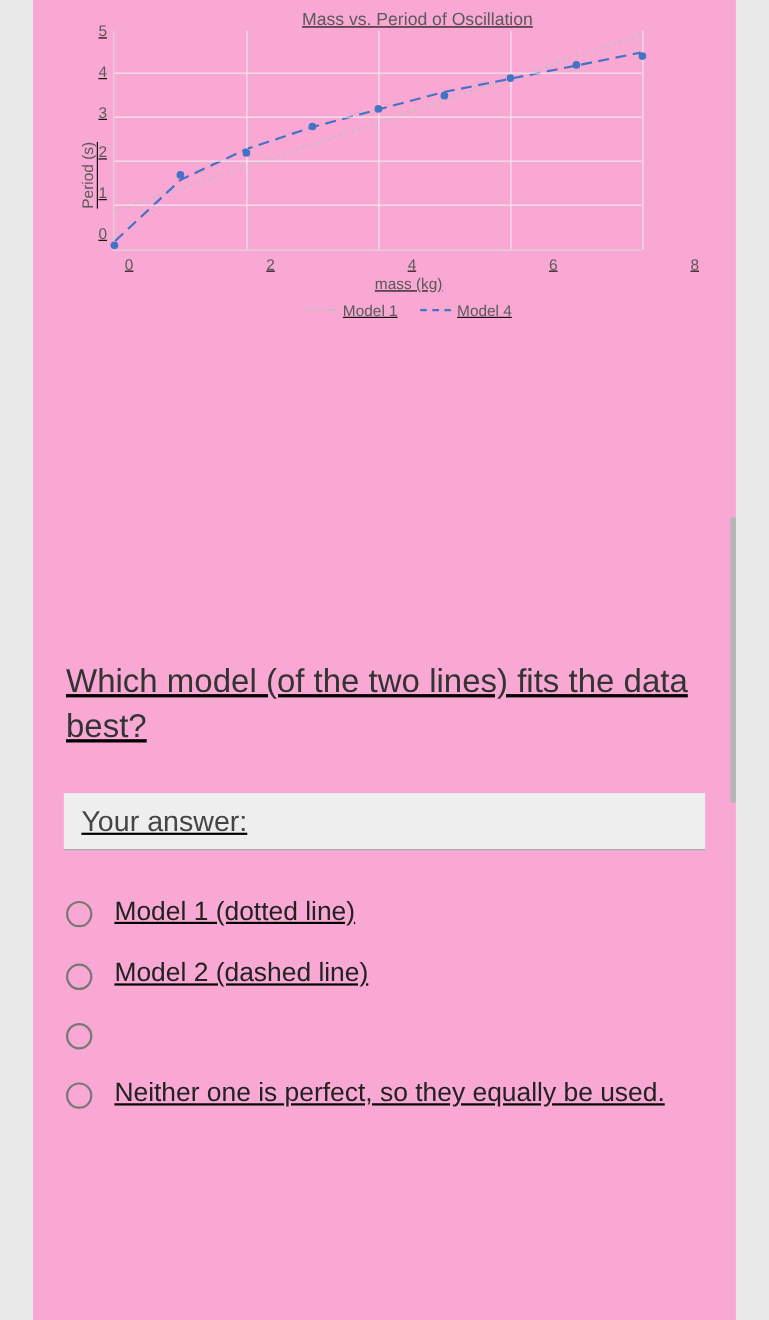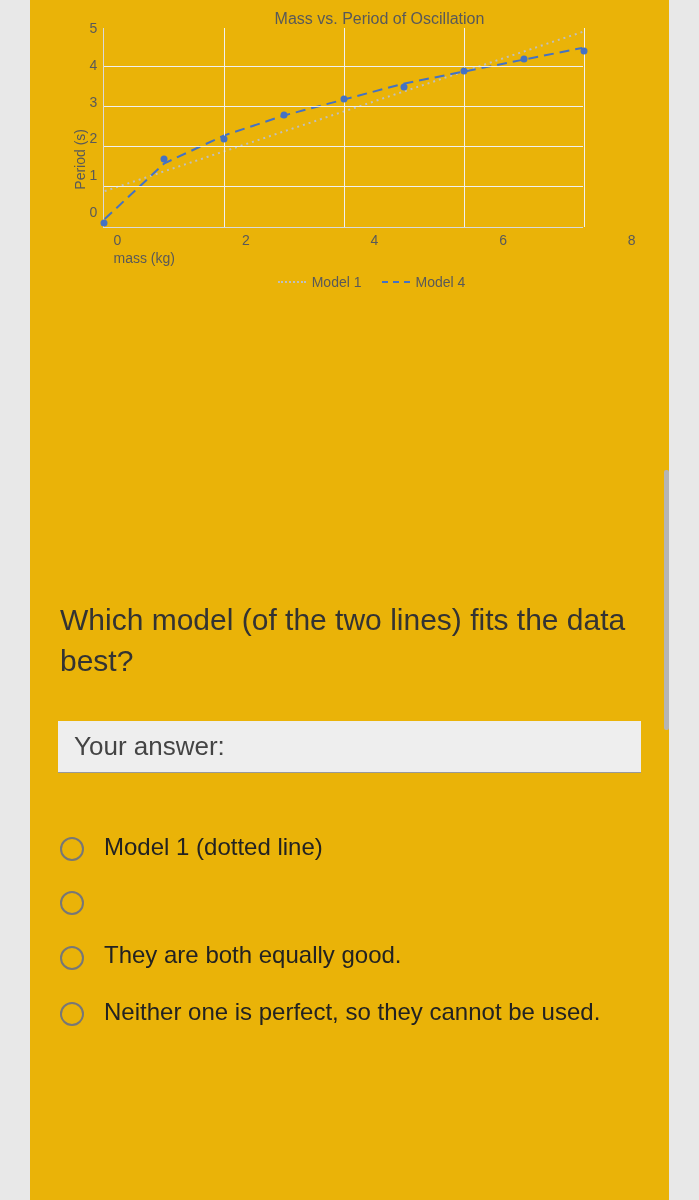--- a/index.html
+++ b/index.html
@@ -4,25 +4,26 @@
 <style>
   * { box-sizing: border-box; margin: 0; padding: 0; }
   body {
     font-family: -apple-system, BlinkMacSystemFont, "Segoe UI", Arial, sans-serif;
     background: #e8e8e8;
     width: 699px;
     height: 1200px;
     padding: 0 30px;
   }
   .page {
-    background: #eab308;
+    background: #f9a8d4;
     width: 100%;
     height: 100%;
     padding: 0 20px;
     position: relative;
+    text-decoration: underline;
   }
   .scrollbar-thumb {
     position: absolute;
     right: 0;
     top: 470px;
     width: 5px;
     height: 260px;
     background: #b5b5b5;
     border-radius: 2px;
   }
@@ -85,20 +86,21 @@
   .xticks {
     display: flex;
     justify-content: space-between;
     font-size: 14px;
     color: #595959;
     margin-left: 24px;
     margin-right: -6px;
     padding-top: 4px;
   }
   .xlabel {
+    text-align: center;
     font-size: 14px;
     color: #595959;
     margin-left: 24px;
     padding-top: 2px;
   }
   .legend {
     text-align: center;
     font-size: 14px;
     color: #595959;
     margin-left: 24px;
@@ -121,21 +123,21 @@
     padding: 30px 10px 40px 10px;
     margin-top: 280px;
     line-height: 1.35;
   }
   .answer-header {
     background: #eeeeee;
     border-bottom: 1px solid #999;
     font-size: 26px;
     color: #444;
     padding: 10px 16px;
-    margin: 0 8px 46px 8px;
+    margin: 0 8px 28px 8px;
   }
   .options {
     padding: 0 10px;
   }
   .option {
     display: flex;
     align-items: center;
     gap: 20px;
     padding: 12px 0;
     font-size: 24px;
@@ -221,25 +223,25 @@
 
   <div class="answer-header">Your answer:</div>
 
   <div class="options">
     <div class="option">
       <span class="radio-circle"></span>
       <span class="option-label">Model 1 (dotted line)</span>
     </div>
     <div class="option">
       <span class="radio-circle"></span>
-    </div>
-    <div class="option">
-      <span class="radio-circle"></span>
-      <span class="option-label">They are both equally good.</span>
-    </div>
-    <div class="option">
-      <span class="radio-circle"></span>
-      <span class="option-label">Neither one is perfect, so they cannot be used.</span>
+      <span class="option-label">Model 2 (dashed line)</span>
+    </div>
+    <div class="option">
+      <span class="radio-circle"></span>
+    </div>
+    <div class="option">
+      <span class="radio-circle"></span>
+      <span class="option-label">Neither one is perfect, so they equally be used.</span>
     </div>
   </div>
 
   <div class="scrollbar-thumb"></div>
 </div>
 
 </body></html>

